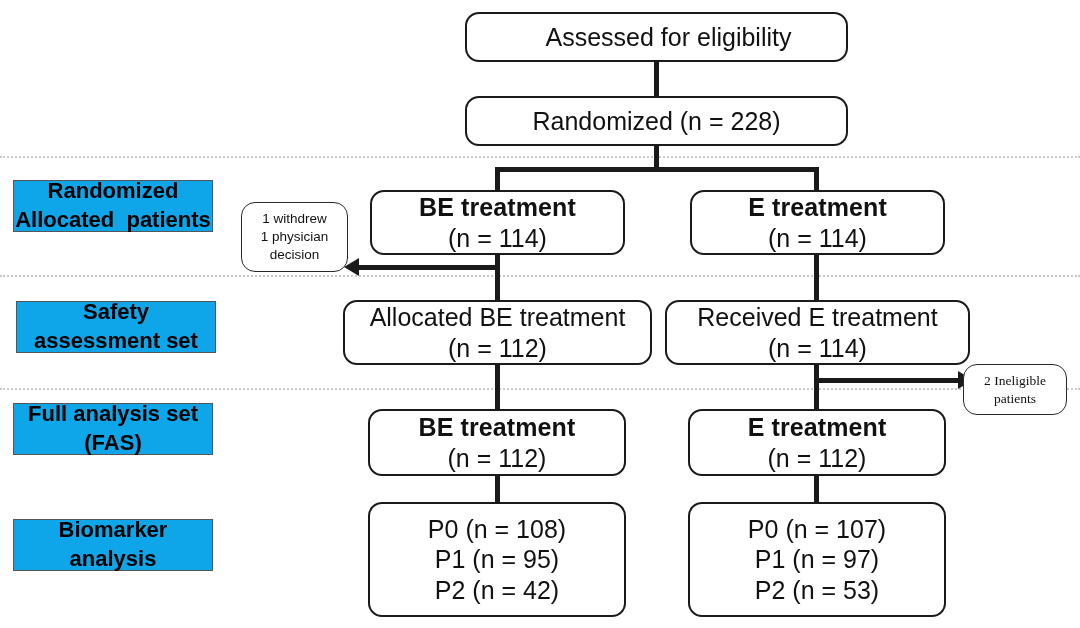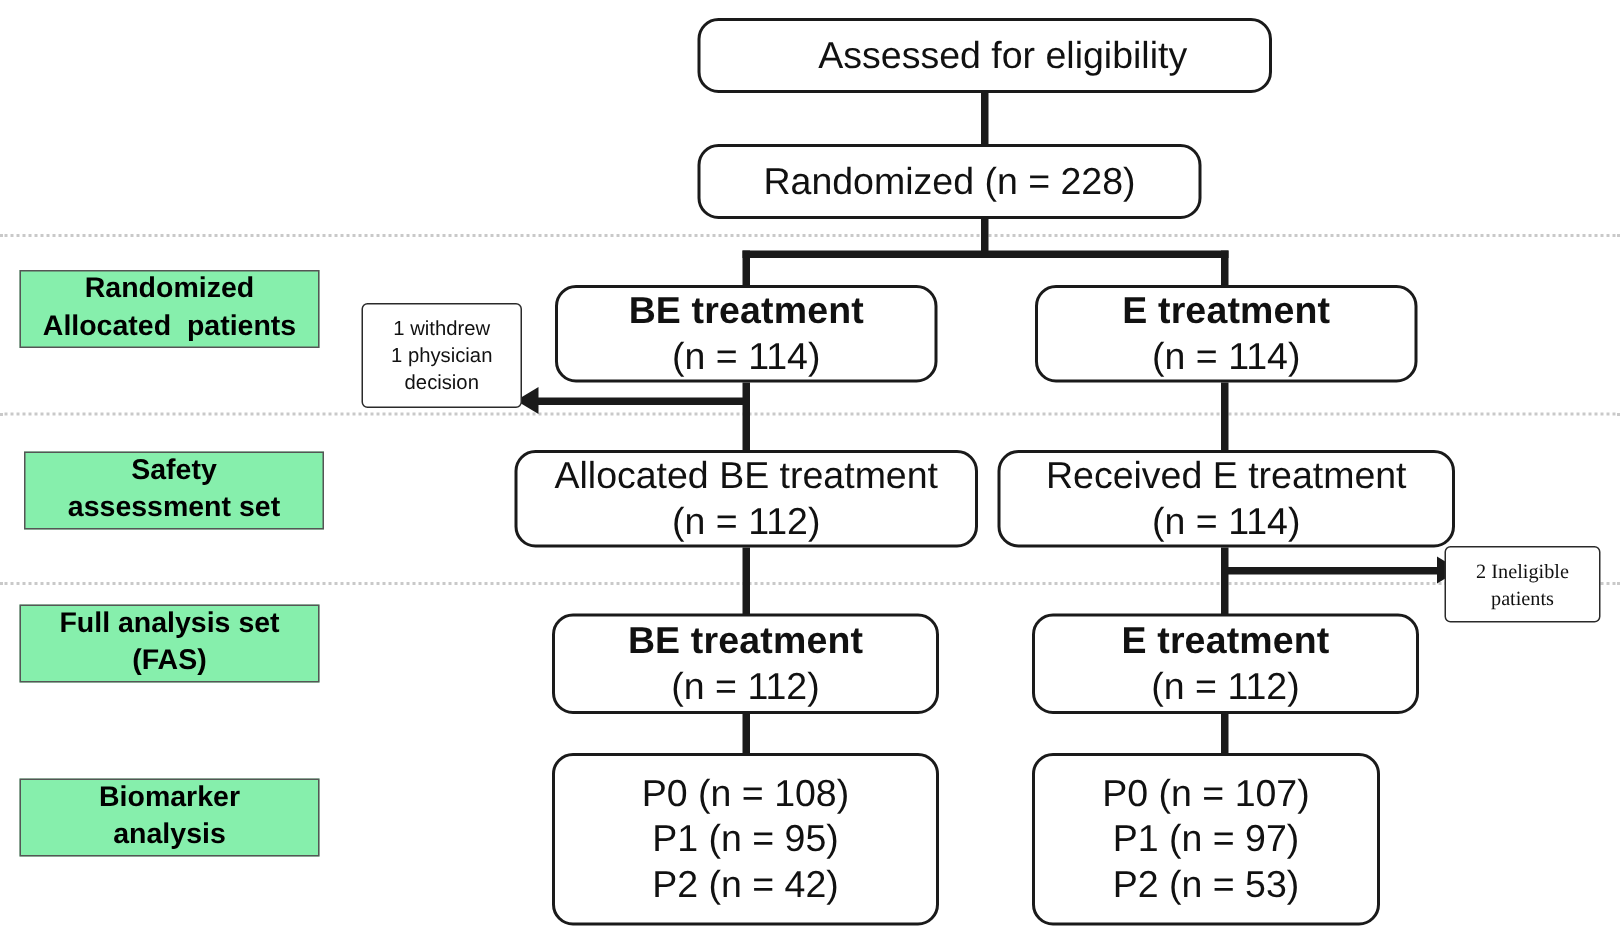--- a/index.html
+++ b/index.html
@@ -41,46 +41,46 @@
   .node .l1 { font-size: 25px; font-weight: 400; }
   .node .l1.bold { font-weight: bold; letter-spacing: .1px; }
   .node .l2 { font-size: 25px; font-weight: 400; }
 
   
   .mini {
     position: absolute;
     box-sizing: border-box;
     background: #ffffff;
     border: 1.8px solid #2a2a2a;
-    border-radius: 4px;
+    border-radius: 14px;
     display: flex;
     flex-direction: column;
     align-items: center;
     justify-content: center;
     text-align: center;
     font-size: 13.5px;
     line-height: 1.32;
     z-index: 6;
   }
   .mini .line { display: block; white-space: pre; }
 
   
   .stage {
     position: absolute;
     box-sizing: border-box;
-    background: #86efac;
+    background: #0ea5e9;
     border: 1.6px solid #555555;
     border-radius: 0;
     display: flex;
     flex-direction: column;
     align-items: center;
     justify-content: center;
     text-align: right;
     font-weight: bold;
-    font-size: 19px;
+    font-size: 22px;
     line-height: 1.3;
     color: #000000;
     z-index: 5;
   }
   .stage .line { display: block; white-space: pre; }
 
   
   .conn {
     position: absolute;
     background: #1a1a1a;
@@ -170,21 +170,21 @@
 
   <div class="stage" style="left:13px; top:519px; width:200px; height:52px;">
     <span class="line">Biomarker</span>
     <span class="line">analysis</span>
   </div>
 
   <div class="node" style="left:465px; top:12px; width:383px; height:50px;padding-left:24px;">
     <span class="line l1">Assessed for eligibility</span>
   </div>
 
-  <div class="node" style="left:465px; top:96px; width:336px; height:50px;">
+  <div class="node" style="left:465px; top:96px; width:383px; height:50px;">
     <span class="line l1">Randomized (n = 228)</span>
   </div>
 
   <div class="node" style="left:370px; top:190px; width:255px; height:65px;">
     <span class="line l1 bold">BE treatment</span>
     <span class="line l2">(n = 114)</span>
   </div>
 
   <div class="node" style="left:690px; top:190px; width:255px; height:65px;">
     <span class="line l1 bold">E treatment</span>
@@ -210,21 +210,21 @@
     <span class="line l1 bold">E treatment</span>
     <span class="line l2">(n = 112)</span>
   </div>
 
   <div class="node" style="left:368px; top:502px; width:258px; height:115px;">
     <span class="line l1">P0 (n = 108)</span>
     <span class="line l2">P1 (n = 95)</span>
     <span class="line l2">P2 (n = 42)</span>
   </div>
 
-  <div class="node" style="left:688px; top:502px; width:232px; height:115px;">
+  <div class="node" style="left:688px; top:502px; width:258px; height:115px;">
     <span class="line l1">P0 (n = 107)</span>
     <span class="line l2">P1 (n = 97)</span>
     <span class="line l2">P2 (n = 53)</span>
   </div>
 
   <div class="mini" style="left:241px; top:202px; width:107px; height:70px;">
     <span class="line">1 withdrew</span>
     <span class="line">1 physician</span>
     <span class="line">decision</span>
   </div>

